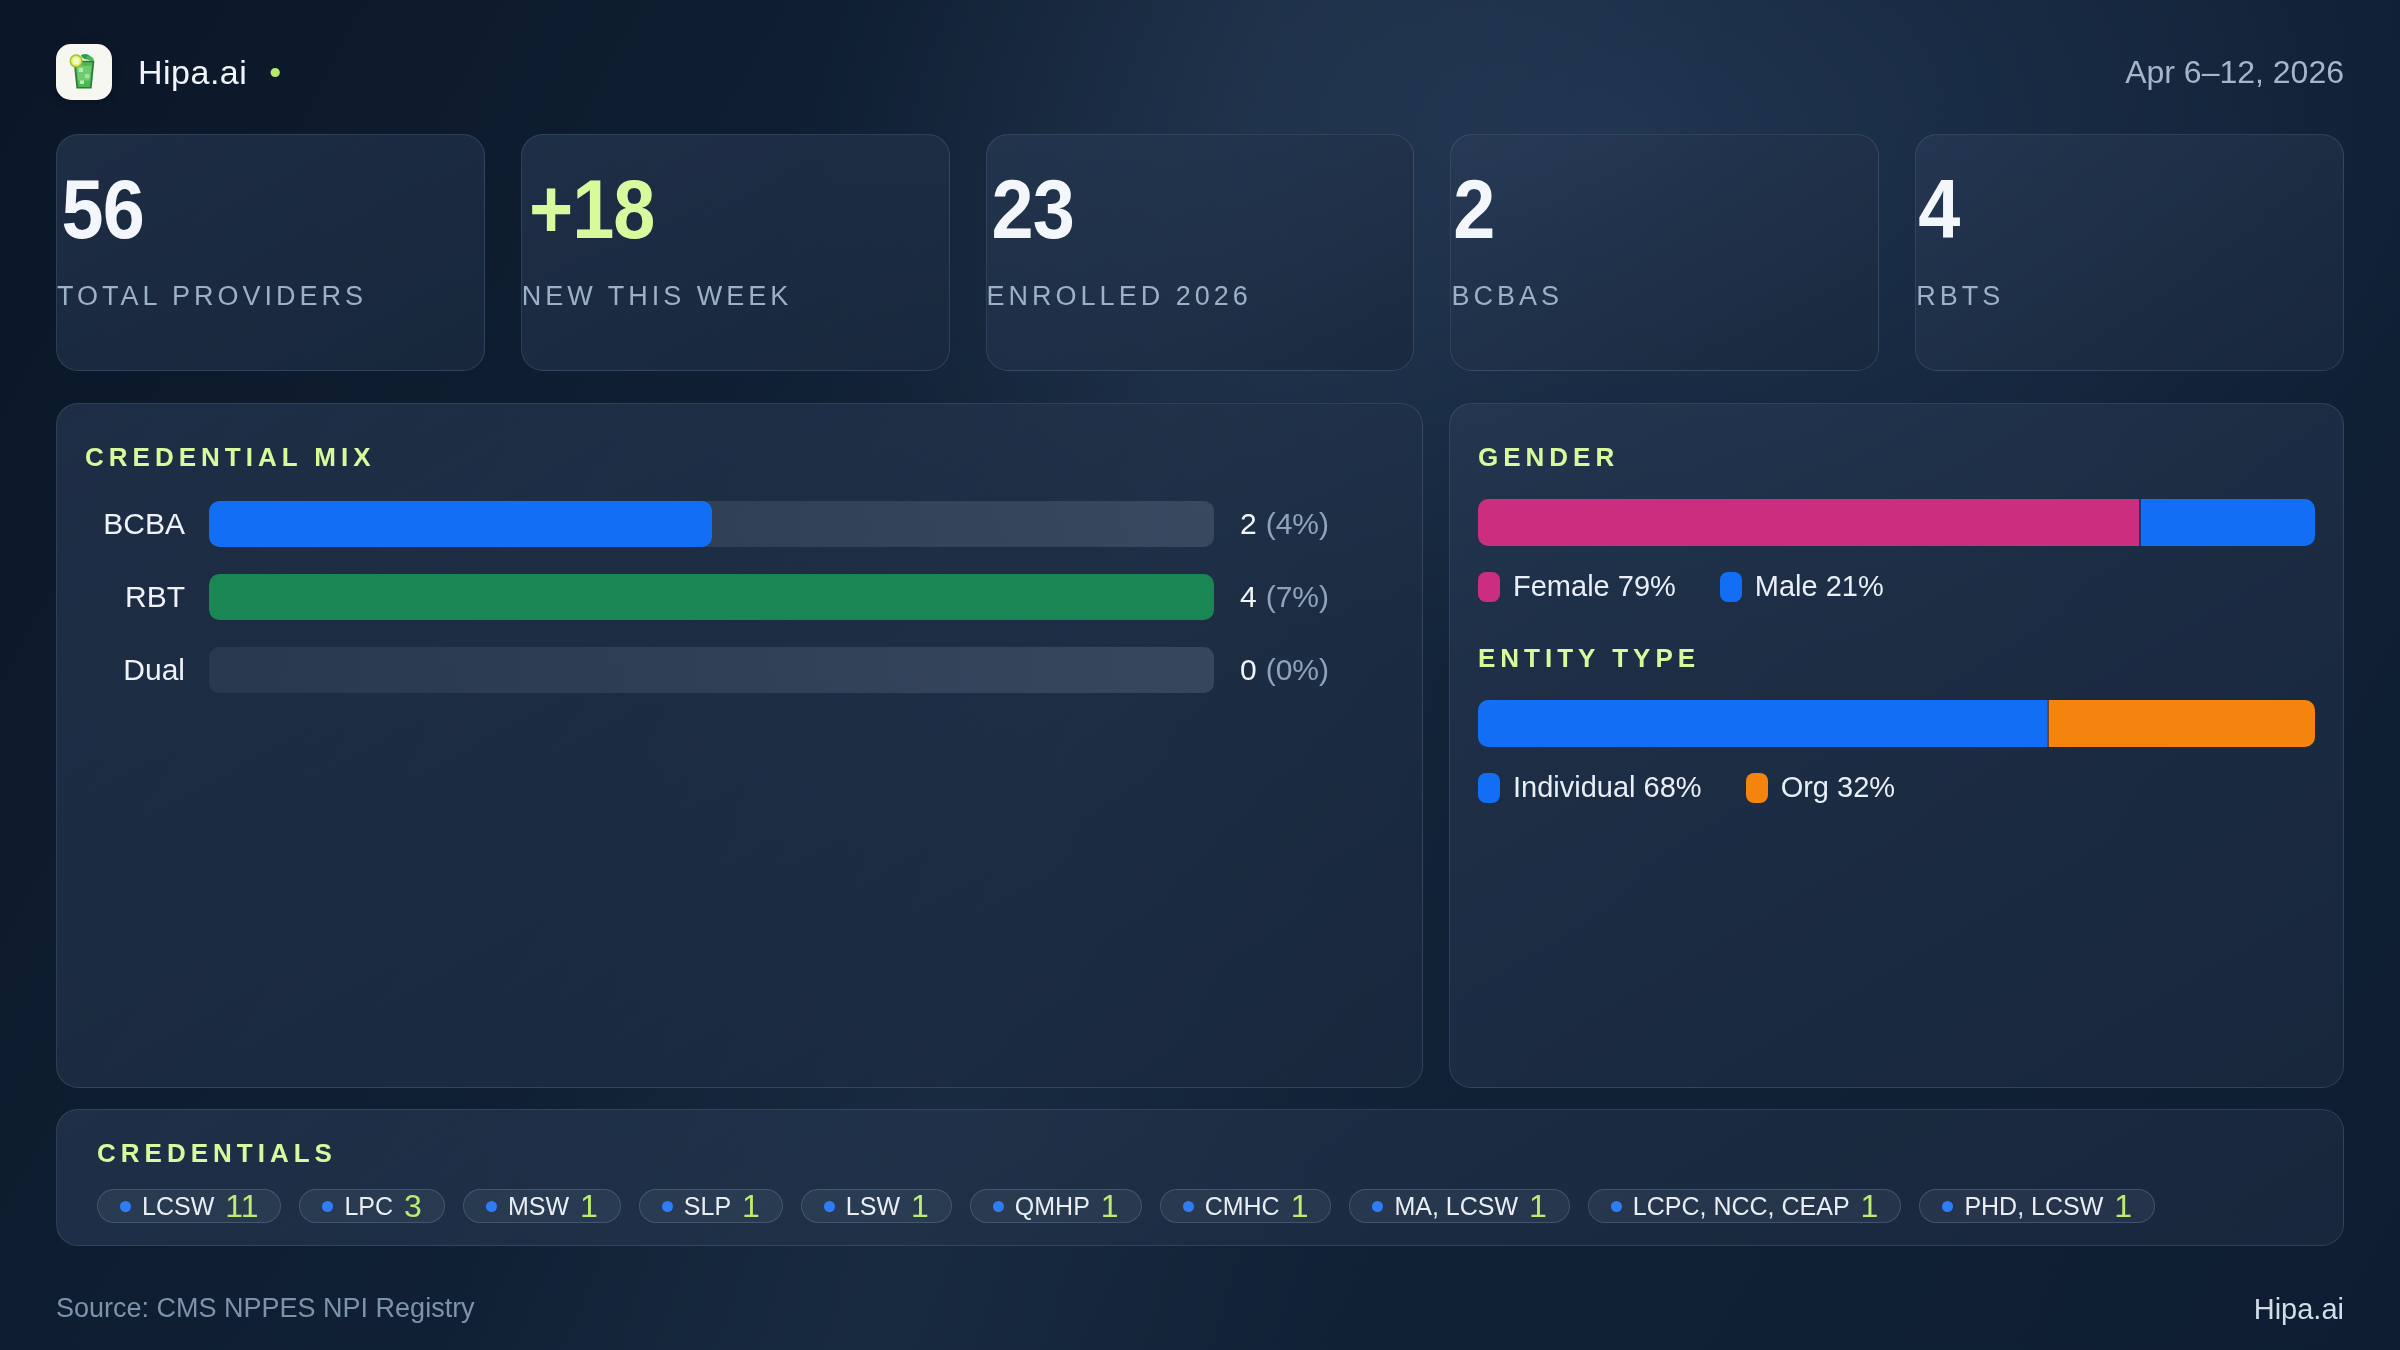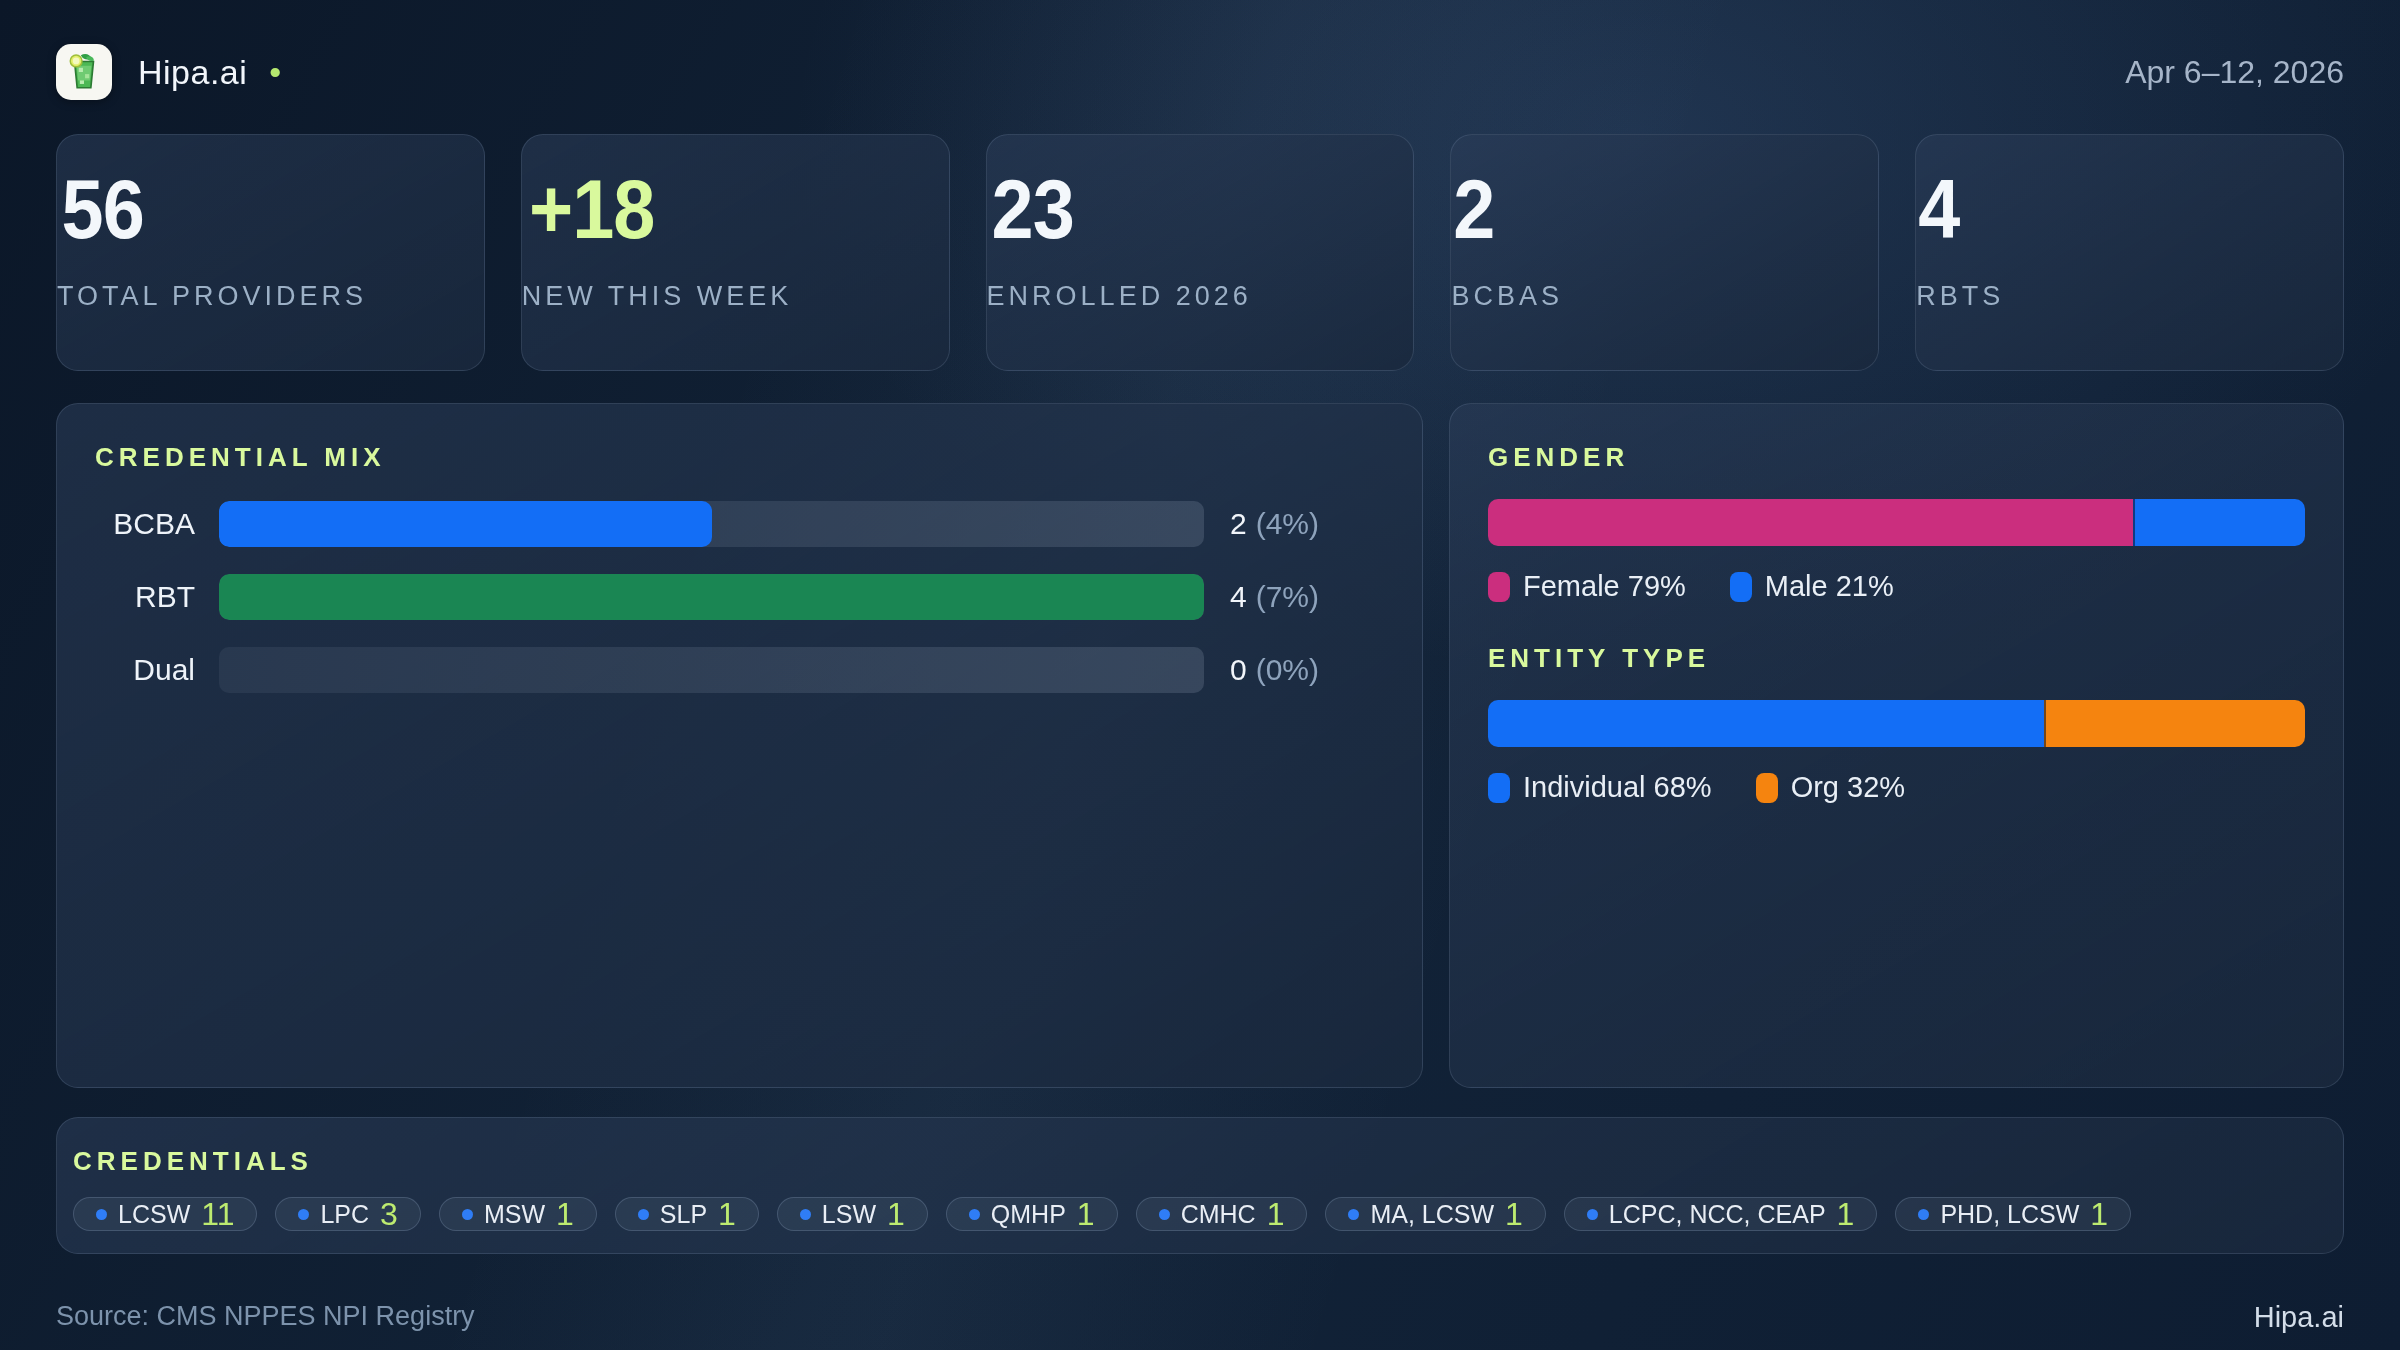--- a/index.html
+++ b/index.html
@@ -30,42 +30,42 @@
     background: linear-gradient(150deg, rgba(44,62,90,0.55), rgba(26,41,62,0.85));
     border:1px solid rgba(148,170,200,0.18);
     border-radius:22px;
   }
   .card { height:237px; display:flex; flex-direction:column; align-items:flex-start; justify-content:center; padding-bottom:26px; }
   .stat-value { font-size:84px; font-weight:600; font-stretch:condensed; letter-spacing:-1px; transform:scaleX(0.9); transform-origin:center; line-height:1; }
   .stat-label { margin-top:30px; font-size:27px; font-stretch:condensed; color:#9cb0c6; letter-spacing:4px; }
 
   
   .middle { display:grid; grid-template-columns:1367px 1fr; gap:26px; margin-top:32px; }
-  .panel { height:685px; padding:38px 38px; }
+  .panel { height:685px; padding:38px 28px; }
   .panel-title { font-size:26px; font-weight:600; font-stretch:condensed; color:#d9f99d; letter-spacing:5px; }
 
   .mix-rows { margin-top:28px; display:flex; flex-direction:column; gap:27px; }
   .mix-row { display:flex; align-items:center; }
   .mix-label { width:124px; text-align:right; font-size:30px; color:#eef3f9; padding-right:24px; flex:none; }
   .mix-track { flex:1; height:46px; border-radius:10px; background:linear-gradient(90deg, rgba(148,163,184,0.10), rgba(148,163,184,0.22)); overflow:hidden; }
   .mix-fill { height:100%; border-radius:10px; }
   .mix-value { width:180px; flex:none; padding-left:26px; font-size:30px; display:flex; gap:9px; align-items:baseline; }
   .mix-count { color:#f1f5fa; }
   .mix-pct { color:#8ea3bc; }
 
   .stack { display:flex; height:47px; border-radius:10px; overflow:hidden; margin-top:26px; }
   .seg { height:100%; }
   .seg + .seg { border-left:2px solid rgba(10,20,34,0.55); }
   .legend { display:flex; gap:44px; margin-top:24px; }
   .legend-item { display:flex; align-items:center; gap:13px; font-size:29px; color:#e9eff6; }
   .swatch { width:22px; height:30px; border-radius:8px; flex:none; }
   .sub-title { margin-top:40px; }
 
   
-  .creds { margin-top:29px; height:137px; padding:28px 16px; }
+  .creds { margin-top:21px; height:137px; padding:28px 40px; }
   .badges { display:flex; gap:18px; margin-top:20px; flex-wrap:nowrap; }
   .badge { display:flex; align-items:center; gap:11px; height:34px; padding:0 22px; border-radius:24px;
            background:rgba(148,163,184,0.10); border:1px solid rgba(148,170,200,0.25); }
   .badge-dot { width:11px; height:11px; border-radius:50%; background:#2f7df6; flex:none; }
   .badge-label { font-size:25px; color:#e9eef5; white-space:nowrap; }
   .badge-count { font-size:32px; color:#bdeb70; }
 
   
   .footer { display:flex; align-items:flex-start; margin-top:47px; }
   .footer-source { font-size:27px; color:#7d93ac; }

